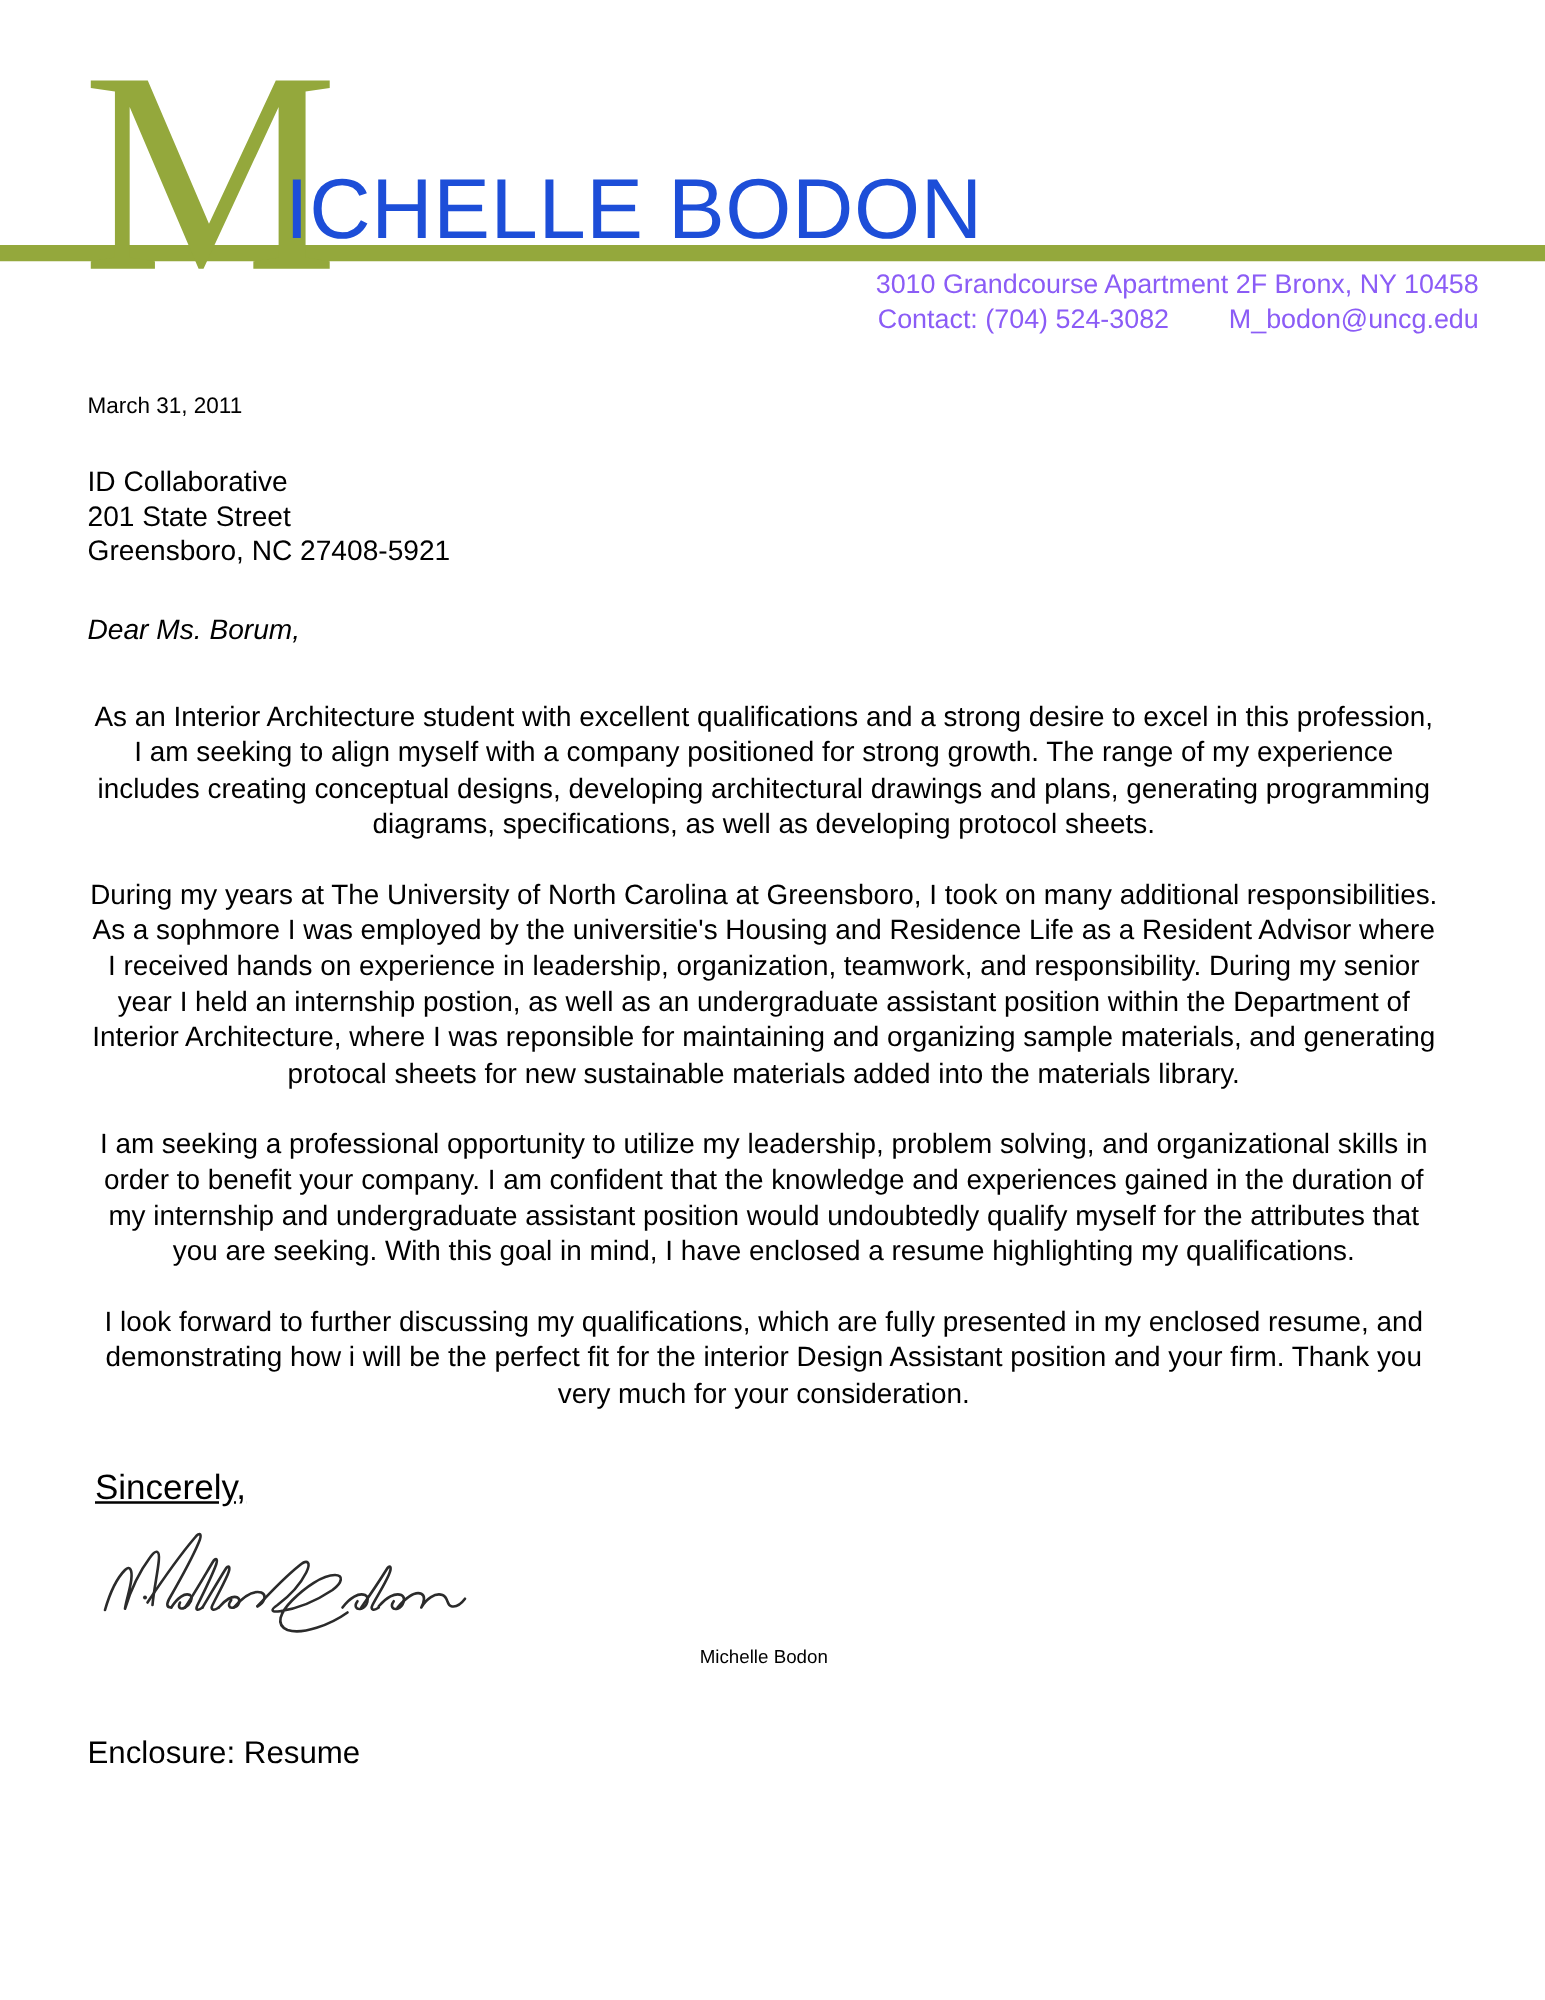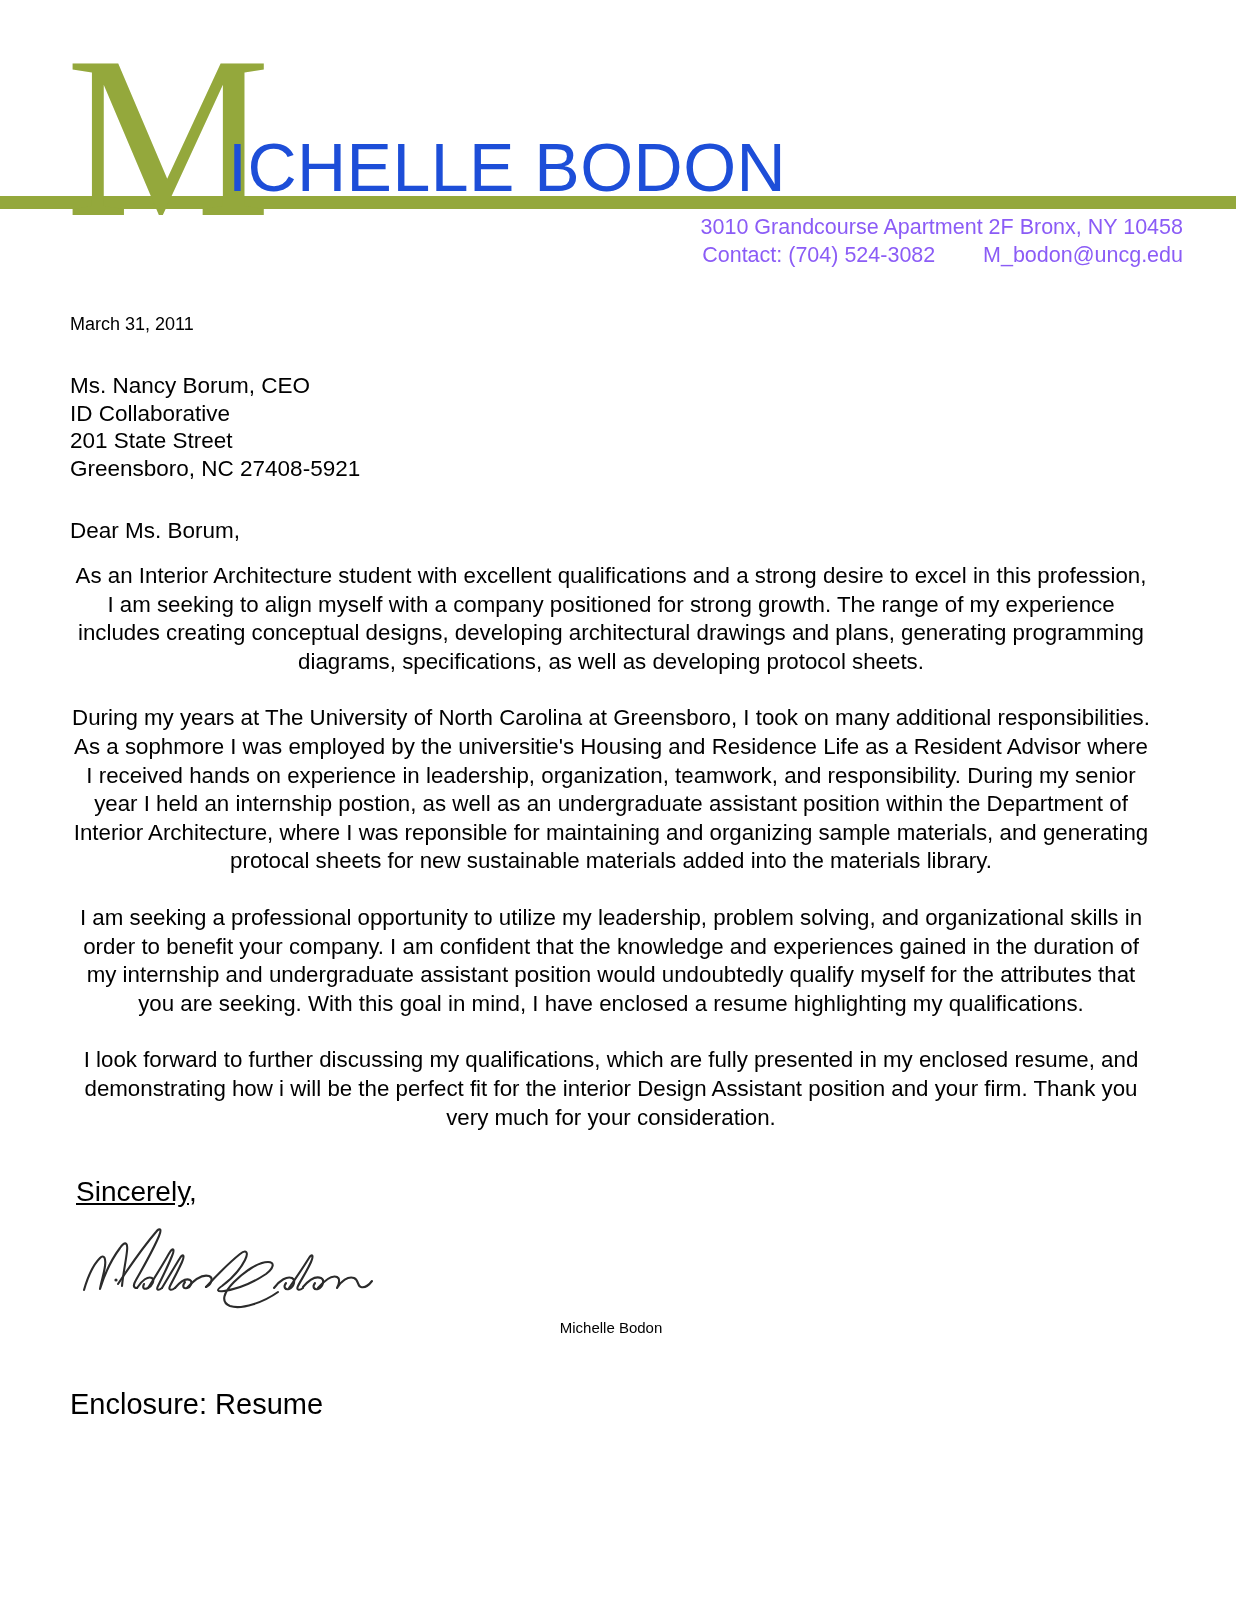--- a/index.html
+++ b/index.html
@@ -80,21 +80,22 @@
     margin-bottom: 34px;
   }
   .recipient {
     font-size: 22.5px;
     line-height: 27.5px;
     margin-bottom: 35px;
   }
   .salutation {
     font-size: 22.5px;
     line-height: 28px;
-    margin-bottom: 17px;
+    margin-bottom: 42px;
+    font-style: italic;
   }
   .para {
     font-size: 22.3px;
     line-height: 28.6px;
     margin: 0 0 28px 0;
     text-align: center;
   }
 
   
   .closing {
@@ -112,21 +113,21 @@
     height: 92px;
   }
   .signature svg { display: block; }
   .signed-name {
     font-size: 15px;
     line-height: 28px;
     margin-top: 4px;
     text-align: center;
   }
   .enclosure {
-    font-size: 29px;
+    font-size: 25px;
     line-height: 28px;
     margin-top: 48px;
   }
 </style>
 </head>
 <body>
 
 <div class="letterhead">
   <div class="rule"></div>
   <div class="monogram">M</div>
@@ -135,21 +136,20 @@
     <div class="contact-line">3010 Grandcourse Apartment 2F Bronx, NY 10458</div>
     <div class="contact-line">Contact: (704) 524-3082        M_bodon@uncg.edu</div>
   </div>
 </div>
 
 <div class="letter-body">
 
   <div class="date">March 31, 2011</div>
 
   <div class="recipient">
-    <div>Ms. Nancy Borum, CEO</div>
     <div>ID Collaborative</div>
     <div>201 State Street</div>
     <div>Greensboro, NC 27408-5921</div>
   </div>
 
   <div class="salutation">Dear Ms. Borum,</div>
 
   <p class="para">As an Interior Architecture student with excellent qualifications and a strong desire to excel in this profession, I am seeking to align myself with a company positioned for strong growth. The range of my experience includes creating conceptual designs, developing architectural drawings and plans, generating programming diagrams, specifications, as well as developing protocol sheets.</p>
   <p class="para">During my years at The University of North Carolina at Greensboro, I took on many additional responsibilities. As a sophmore I was employed by the universitie's Housing and Residence Life  as a Resident Advisor where I received hands on experience in leadership, organization, teamwork, and responsibility. During my senior year I held an internship postion, as well as an undergraduate assistant position within the Department of Interior Architecture, where I was reponsible for maintaining and organizing sample materials, and generating protocal sheets for new sustainable materials added into the materials library.</p>
   <p class="para">I am seeking a professional opportunity to utilize my leadership, problem solving, and organizational skills in order to benefit your company. I am confident that the knowledge and experiences gained in the duration of my internship and undergraduate assistant position would undoubtedly qualify myself for the attributes that you are seeking. With this goal in mind, I have enclosed a resume highlighting my qualifications.</p>

